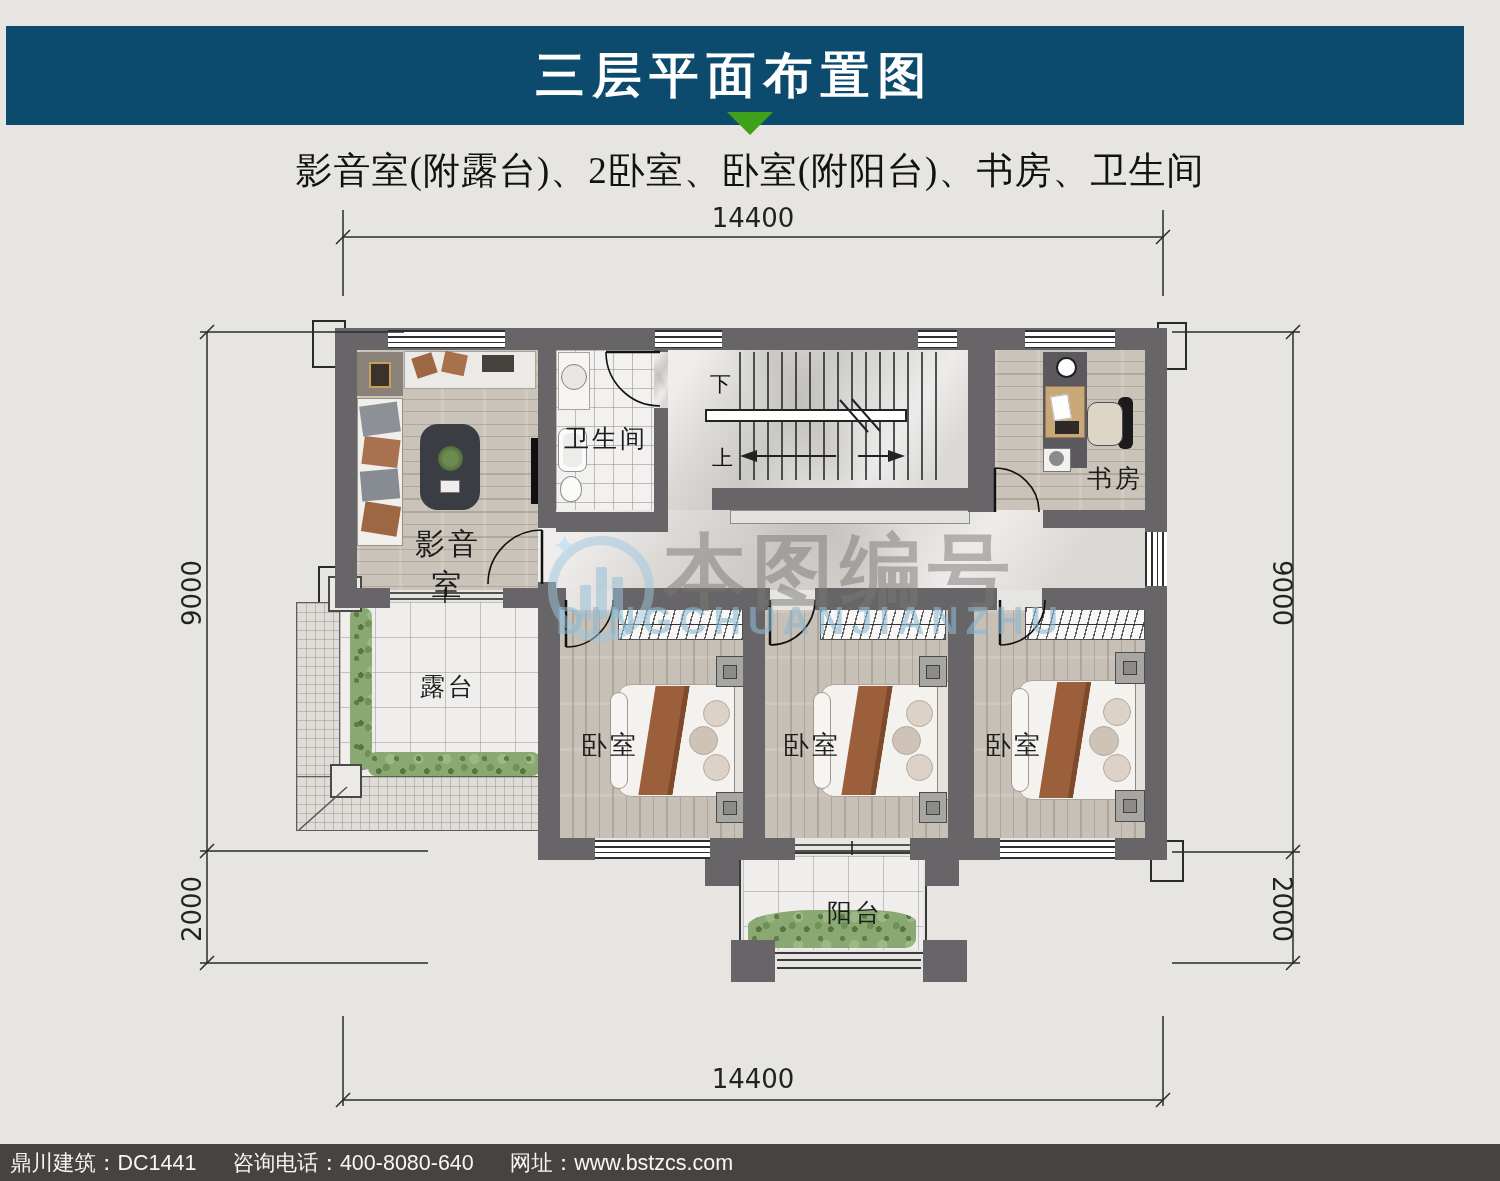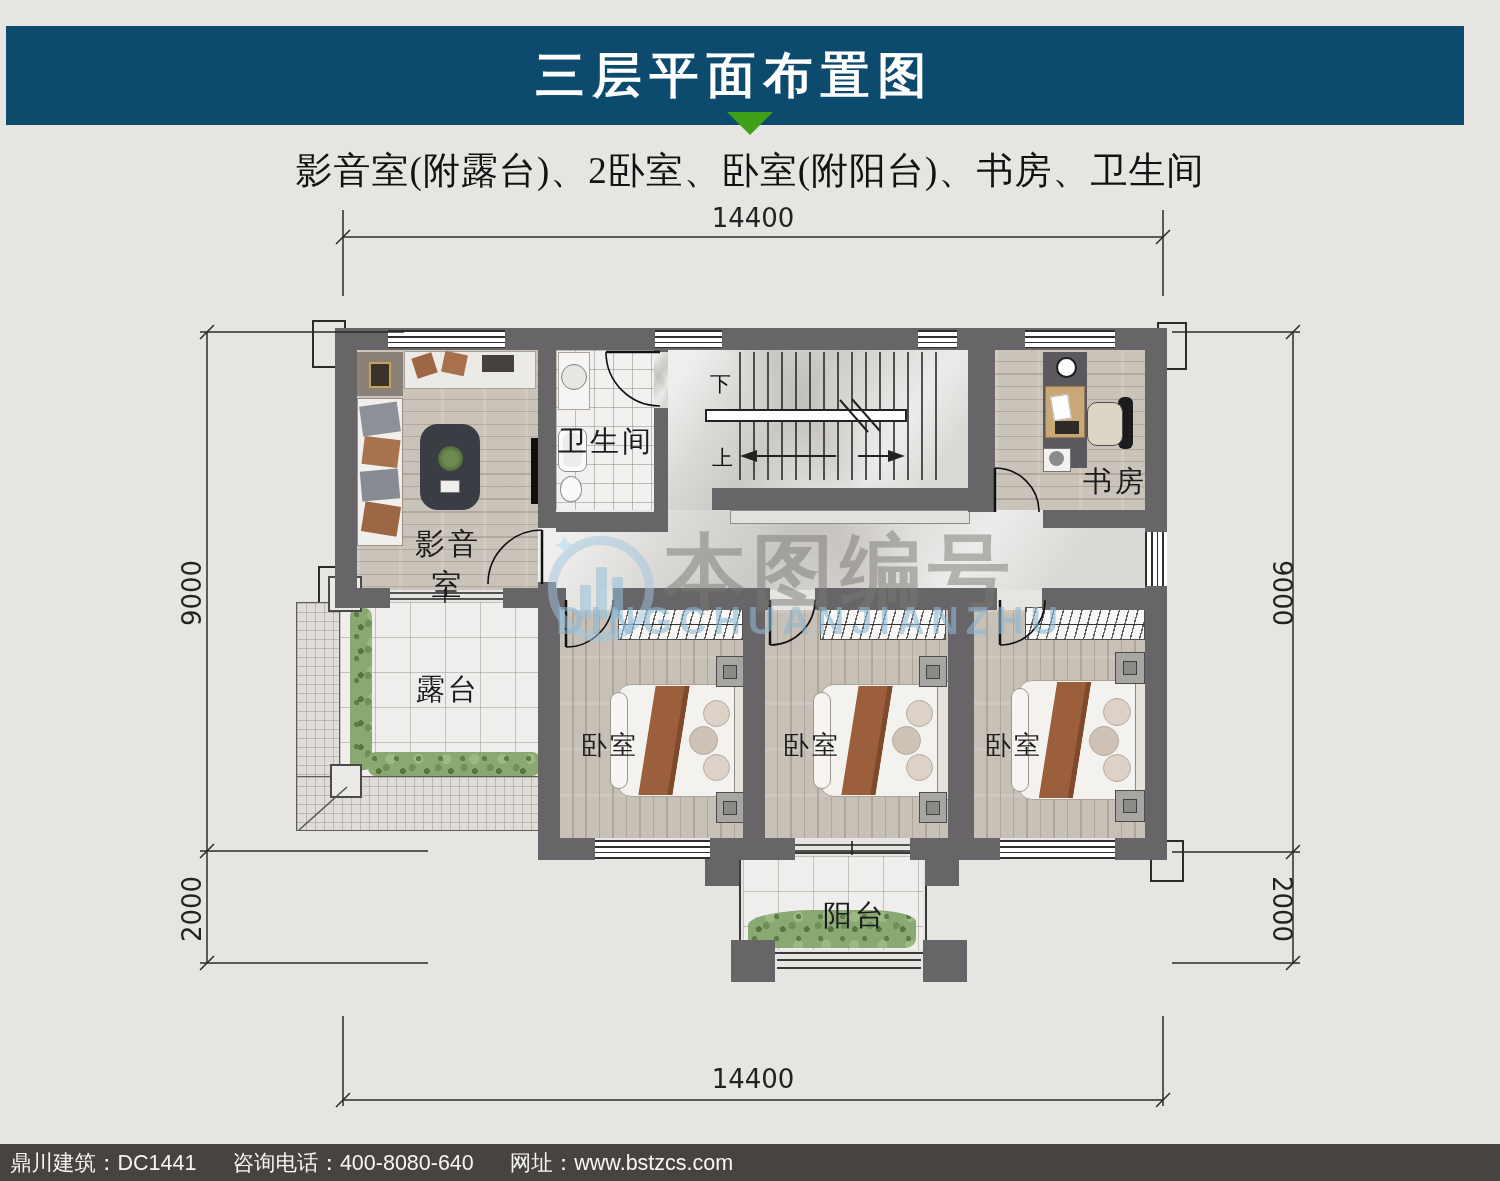--- a/index.html
+++ b/index.html
@@ -72,21 +72,21 @@
   .headboard{position:absolute;right:-3px;top:-4px;width:13px;height:calc(100% + 8px);
     background:#e6e2db;border:1.5px solid #8f897f;border-radius:5px;box-sizing:border-box;}
   .runner{position:absolute;left:30px;top:2px;width:34px;height:calc(100% - 4px);
     background:#9b5f3b;transform:skewX(-9deg);box-shadow:inset -5px 0 0 #7e4a2c;}
   .bpillow{position:absolute;border-radius:50%;background:#ddd2c8;border:1.5px solid #b4a89c;box-sizing:border-box;}
   .footbench{position:absolute;left:-7px;top:8px;width:18px;height:calc(100% - 16px);
     background:#f7f5f2;border:1.5px solid #9f988e;border-radius:9px;box-sizing:border-box;}
   .nightstand{z-index:20;background:#a8a6a2;border:1.6px solid #4c4c4c;box-sizing:border-box;
     display:flex;align-items:center;justify-content:center;}
   .nightstand > div{width:12px;height:12px;background:#8d8b87;border:1.4px solid #3f3f3f;}
-  .rlabel{z-index:60;font-size:29px;color:#1c1c1c;letter-spacing:3px;text-align:center;font-weight:500;}
+  .rlabel{z-index:60;font-size:25px;color:#1c1c1c;letter-spacing:3px;text-align:center;font-weight:500;}
   .dimlabel{z-index:60;font-size:26px;color:#222;text-align:center;font-family:"DejaVu Sans", sans-serif;}
   .stairtext{z-index:45;font-size:21px;color:#111;font-weight:500;}
   svg.linework{position:absolute;left:0;top:0;z-index:40;pointer-events:none;}
   .wm-cn{z-index:50;font-size:82px;font-weight:bold;color:rgba(122,119,115,.5);letter-spacing:6px;pointer-events:none;}
   .wm-en{z-index:50;font-size:38px;font-weight:bold;color:rgba(138,183,209,.6);letter-spacing:7px;pointer-events:none;}
   .wm-logo{z-index:50;width:106px;height:106px;border-radius:50%;border:9px solid rgba(158,198,221,.5);
     box-sizing:border-box;pointer-events:none;display:flex;align-items:flex-end;justify-content:center;gap:5px;padding-bottom:14px;}
   .wm-logo div{width:11px;background:rgba(150,192,215,.55);border-radius:2px;}
   .wm-star{z-index:51;font-size:30px;color:rgba(200,226,242,.95);pointer-events:none;}
 </style>

